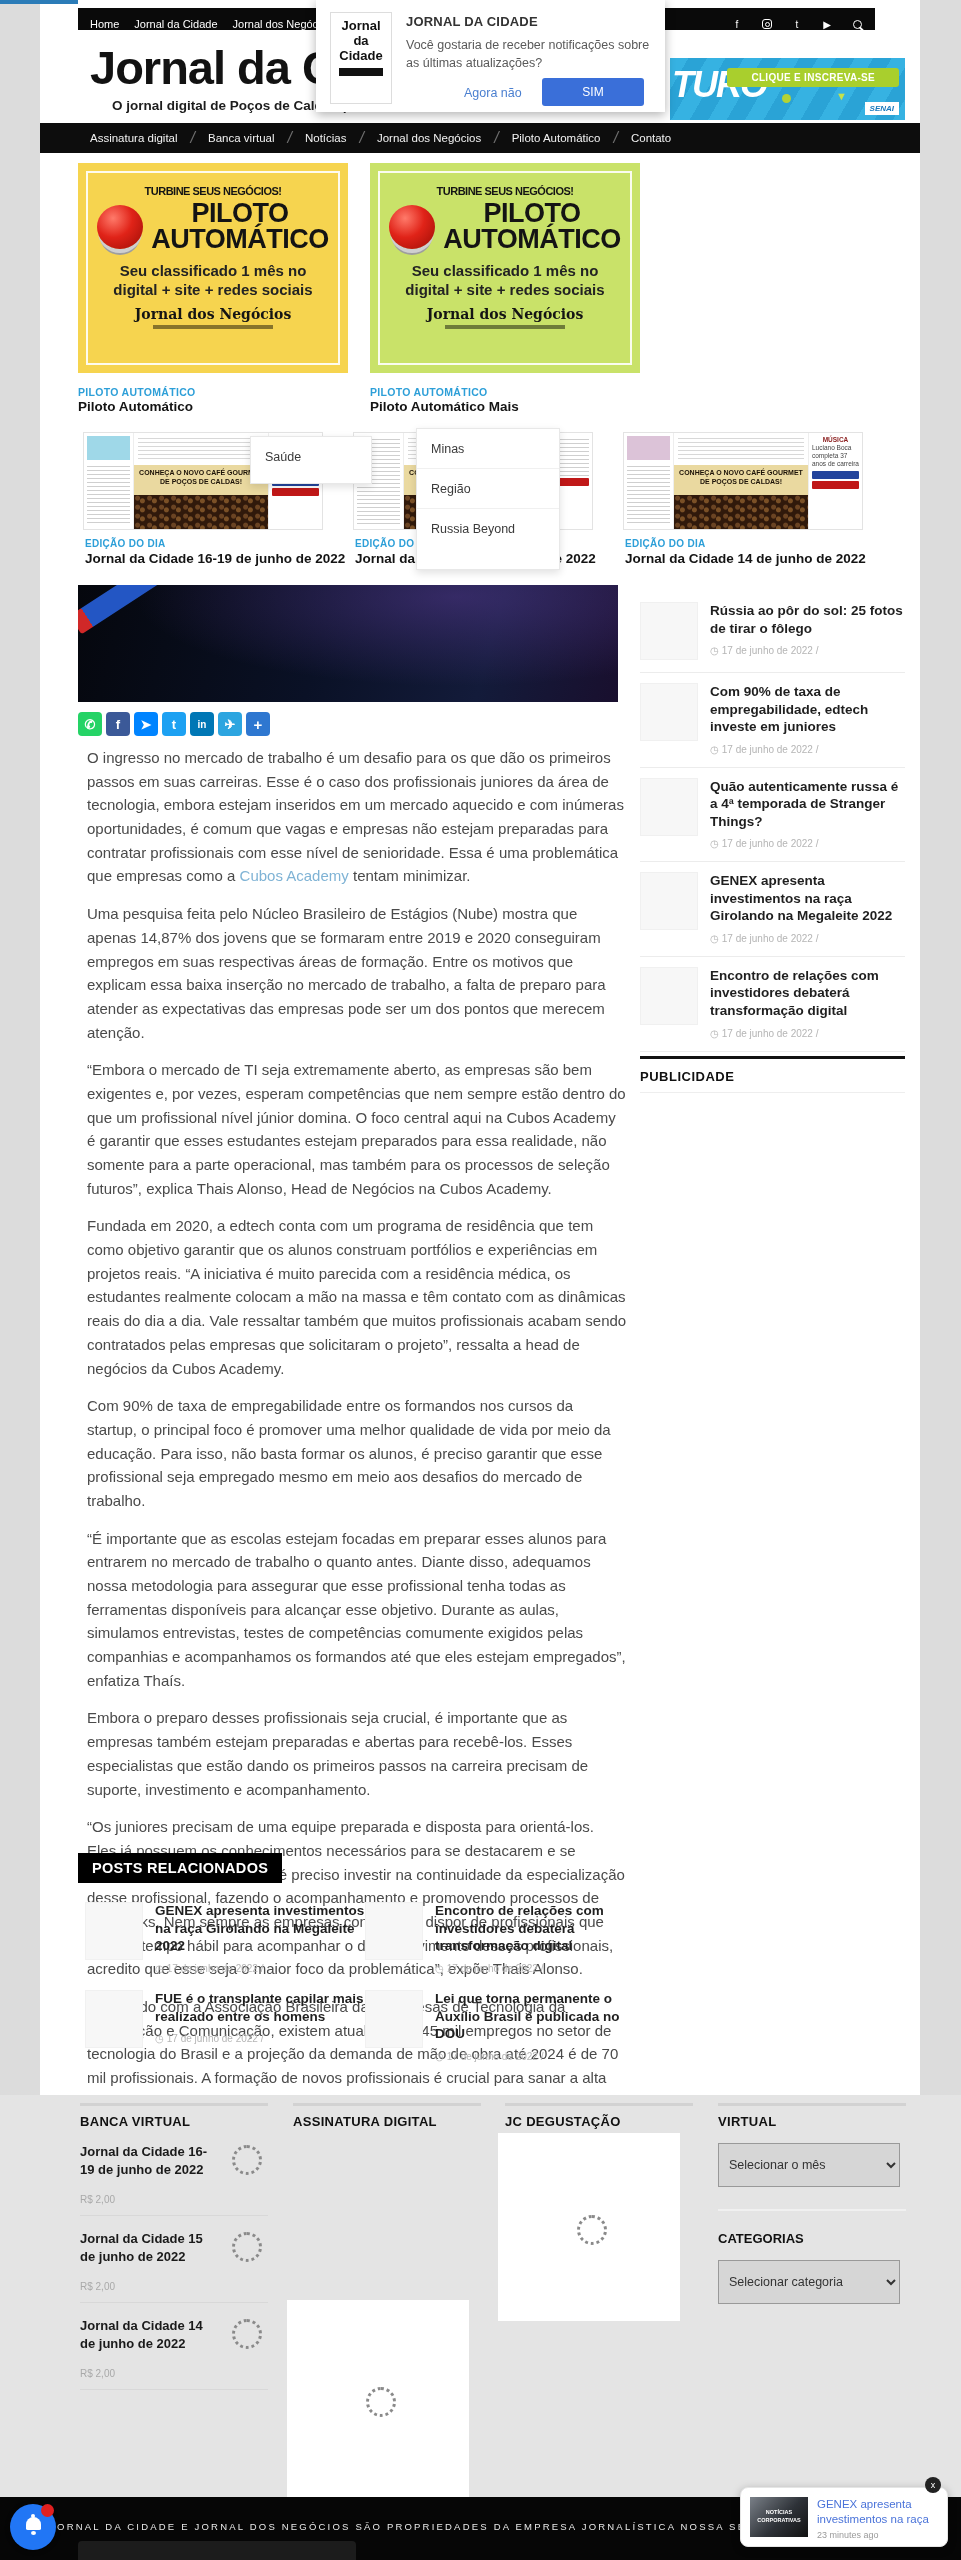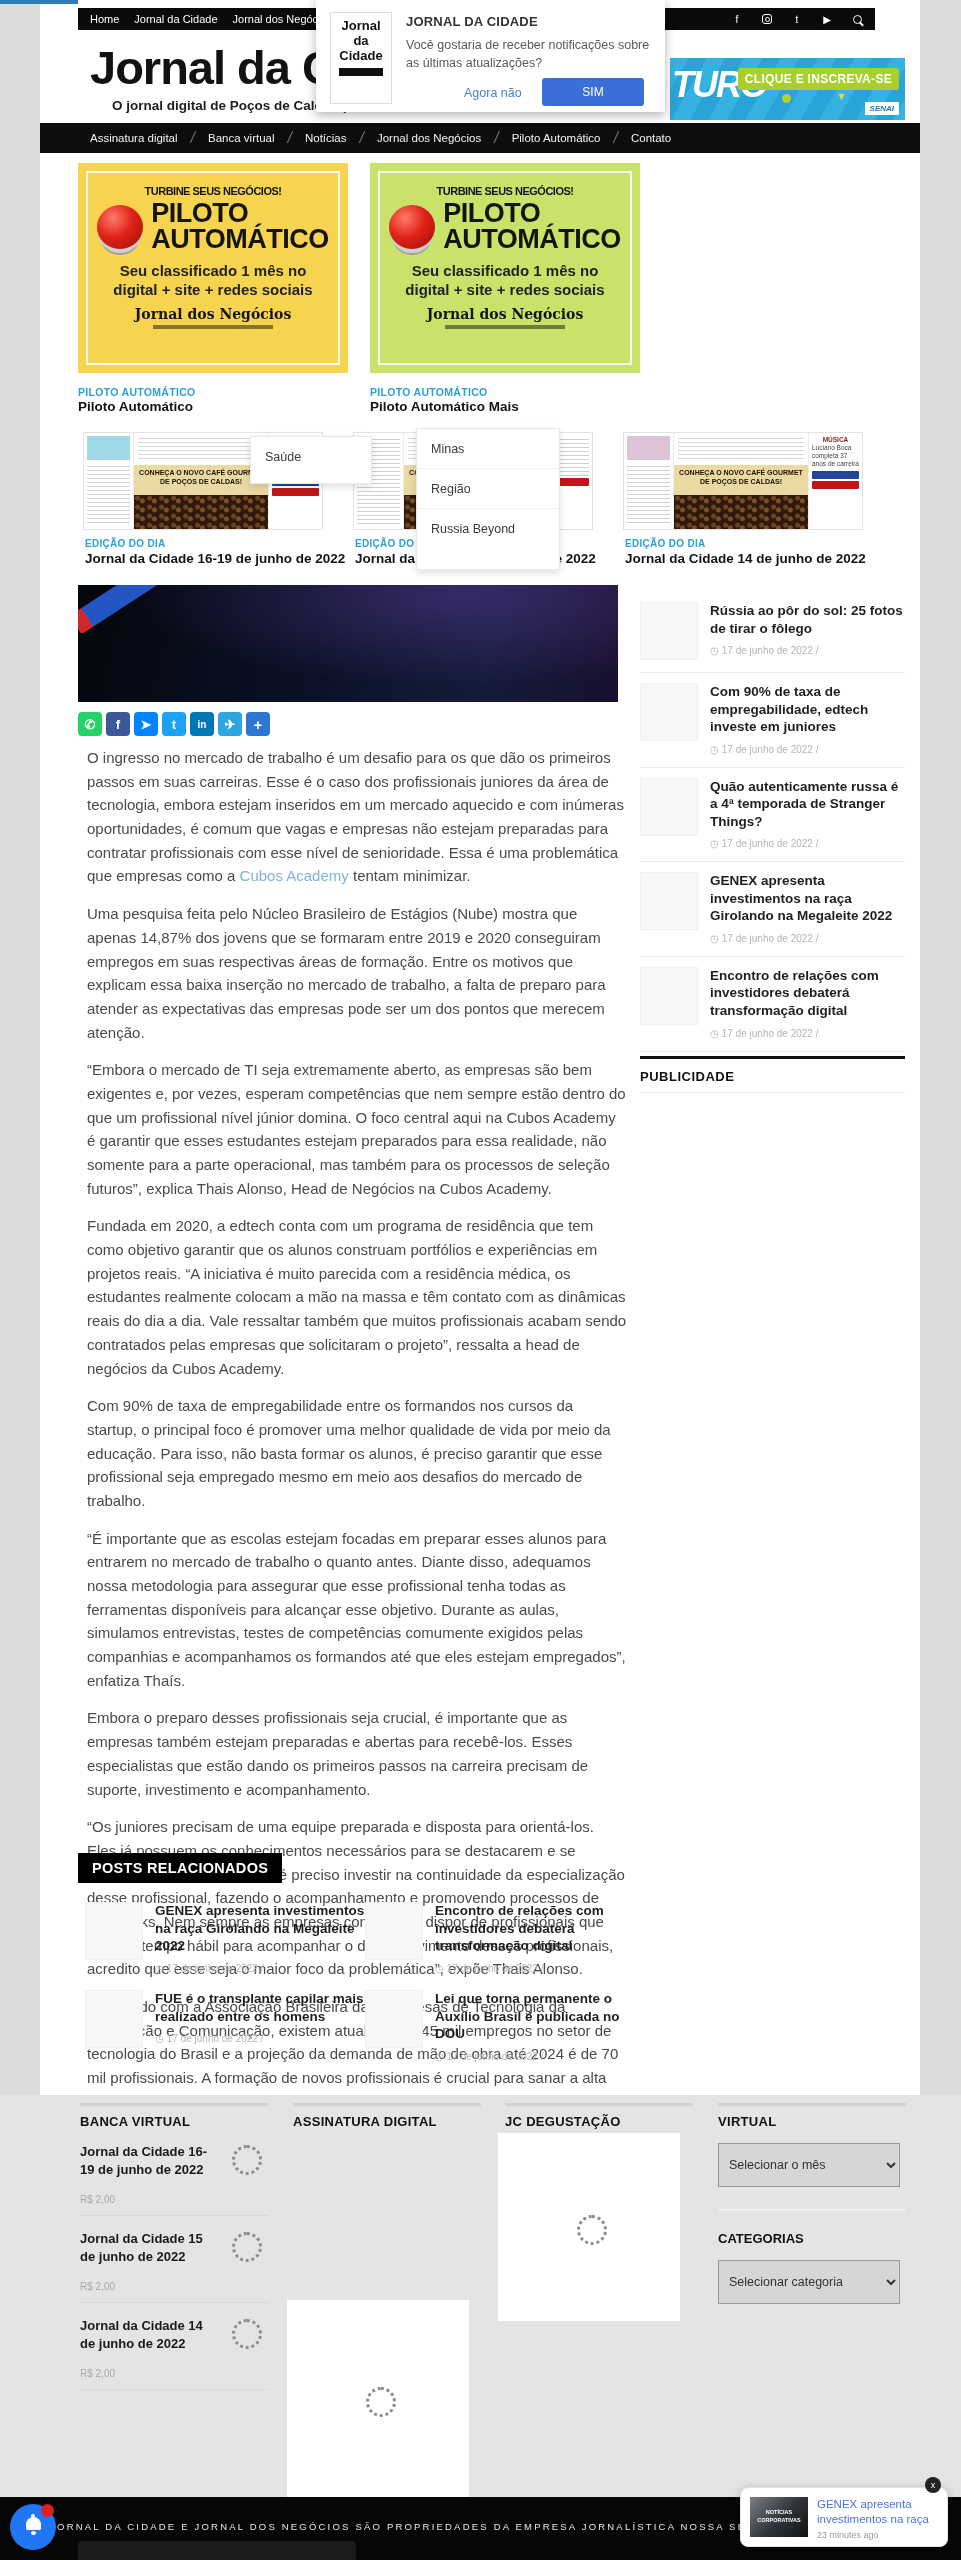--- a/index.html
+++ b/index.html
@@ -4,39 +4,39 @@
 <style>
   html,body{margin:0;padding:0}
   body{font-family:"Liberation Sans",sans-serif}
   .page{position:relative;width:961px;height:2560px;background:#dcdcdc;overflow:hidden}
   .sheet{position:absolute;left:40px;top:0;width:880px;height:2095px;background:#fff}
 
   
   .blue-frag{position:absolute;left:0;top:0;width:78px;height:4px;background:#2b7cb8}
 
   
-  .topbar{position:absolute;left:78px;top:8px;width:797px;height:22px;background:#0a0a0a;display:flex;align-items:center;padding:0 12px;box-sizing:border-box;z-index:5}
+  .topbar{position:absolute;left:78px;top:8px;width:797px;height:22px;background:#0a0a0a;display:flex;align-items:flex-end;padding:0 12px;box-sizing:border-box;z-index:5}
   .topbar a{color:#fff;font-size:11px;text-decoration:none;margin-right:15px}
   .topbar .spacer{flex:1}
   .tb-ic{color:#fff;font-size:10px;margin-left:18px;display:inline-flex;align-items:center;justify-content:center;width:12px;height:12px}
   .ic-ig{border:1.3px solid #fff;border-radius:3px;width:8px;height:8px;position:relative}
   .ic-ig::after{content:'';position:absolute;left:2px;top:2px;width:3px;height:3px;border:1px solid #fff;border-radius:50%}
   .ic-mag{border:1.5px solid #fff;border-radius:50%;width:7px;height:7px;position:relative}
   .ic-mag::after{content:'';position:absolute;width:5px;height:1.5px;background:#fff;transform:rotate(45deg);left:5px;top:7px}
 
   
   .logo{position:absolute;left:90px;top:40px;font-size:47px;font-weight:800;color:#121212;letter-spacing:-1px;z-index:1}
   .tagline{position:absolute;left:112px;top:98px;font-size:13.5px;font-weight:700;color:#1d1d1d;z-index:1}
 
   
   .banner{position:absolute;left:670px;top:58px;width:235px;height:62px;z-index:2;overflow:hidden;
     background:repeating-linear-gradient(120deg,#36b2e2 0 16px,#2aa3d6 16px 32px)}
   .banner .big{position:absolute;left:2px;top:6px;font-size:36px;font-weight:900;font-style:italic;color:#fff;letter-spacing:-2px}
   .banner .dot{position:absolute;left:112px;top:36px;width:9px;height:9px;border-radius:50%;background:#b3d334}
-  .banner .cta{position:absolute;right:6px;top:10px;background:#a9cf2d;color:#fff;font-size:12px;font-weight:800;padding:4px 7px;border-radius:3px;letter-spacing:.3px}
+  .banner .cta{position:absolute;right:6px;top:10px;background:#a9cf2d;color:#fff;font-size:10px;font-weight:800;padding:4px 24px;border-radius:3px;letter-spacing:.3px}
   .banner .chev{position:absolute;right:58px;top:32px;color:#c6e24a;font-size:11px}
   .banner .senai{position:absolute;right:6px;bottom:5px;background:#fff;color:#1879bd;font-size:8px;font-weight:800;font-style:italic;padding:2px 5px}
 
   
   .popup{position:absolute;left:316px;top:0;width:349px;height:112px;background:#fff;z-index:50;box-shadow:0 3px 10px rgba(0,0,0,.3)}
   .pp-logo{position:absolute;left:14px;top:12px;width:62px;height:92px;border:1px solid #ddd;text-align:center;padding-top:6px;box-sizing:border-box}
   .pp-logo .l{font-size:13px;font-weight:800;color:#111;line-height:1.15}
   .pp-logo .bar{margin:4px auto 0;width:44px;height:8px;background:#111}
   .pp-title{position:absolute;left:90px;top:14px;font-size:13px;font-weight:800;color:#333;letter-spacing:.2px}
   .pp-msg{position:absolute;left:90px;top:36px;width:245px;font-size:12.5px;color:#5a5a5a;line-height:1.45}
@@ -49,21 +49,21 @@
   .mainnav .sep{color:#6e6e6e;margin:0 13px;font-style:italic}
 
   
   .promo{position:absolute;top:163px;width:270px;height:210px;box-sizing:border-box;text-align:center;cursor:pointer}
   .promo.yellow{left:78px;background:#f6d44f}
   .promo.green{left:370px;background:#c9e269}
   .promo .inner{position:absolute;inset:8px;border:2px solid rgba(255,255,255,.9);padding-top:12px;box-sizing:border-box}
   .promo .head{font-size:11px;font-weight:900;color:#141414;letter-spacing:-.5px}
   .promo .midrow{display:flex;align-items:center;justify-content:center;margin-top:4px}
   .redbtn{width:46px;height:44px;border-radius:50%;background:radial-gradient(circle at 35% 30%,#ff7a6a 0%,#e02318 45%,#9c0d05 100%);box-shadow:0 5px 0 -1px #cfcfcf,0 9px 0 -3px #9e9e9e;margin-right:8px}
-  .promo .ptxt{font-size:27px;font-weight:900;color:#141414;line-height:.95;text-align:left;letter-spacing:-.5px}
+  .promo .ptxt{font-size:27px;font-weight:900;color:#141414;line-height:.95;text-align:center;letter-spacing:-.5px}
   .promo .offer{margin-top:10px;font-size:15px;font-weight:800;color:#232323;line-height:1.25}
   .promo .brand{margin-top:6px;font-family:"DejaVu Serif",serif;font-size:14px;font-weight:900;color:#141414}
   .promo .brand-tag{margin:3px auto 0;width:120px;height:4px;background:rgba(0,0,0,.45)}
 
   .cap-cat{position:absolute;font-size:10.5px;font-weight:800;color:#2d9fd8;letter-spacing:.3px}
   .cap-title{position:absolute;font-size:13.5px;font-weight:800;color:#141414;cursor:pointer}
 
   
   .edition{position:absolute;top:432px;width:238px;height:96px;background:#fff;border:1px solid #e3e3e3;display:flex;overflow:hidden;cursor:pointer}
   .pt-left{width:50px;border-right:1px solid #eee;padding:3px;box-sizing:border-box}

